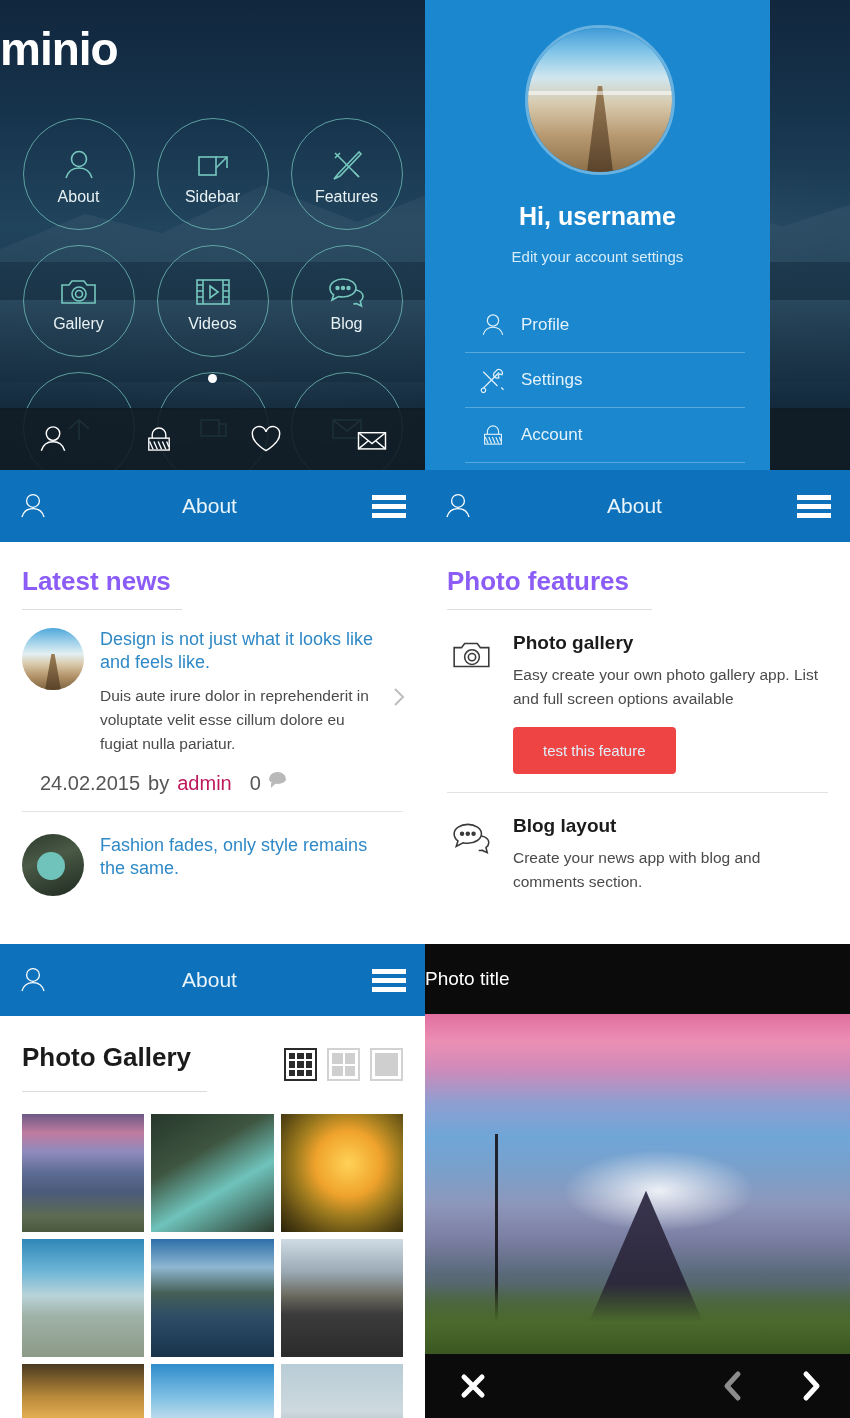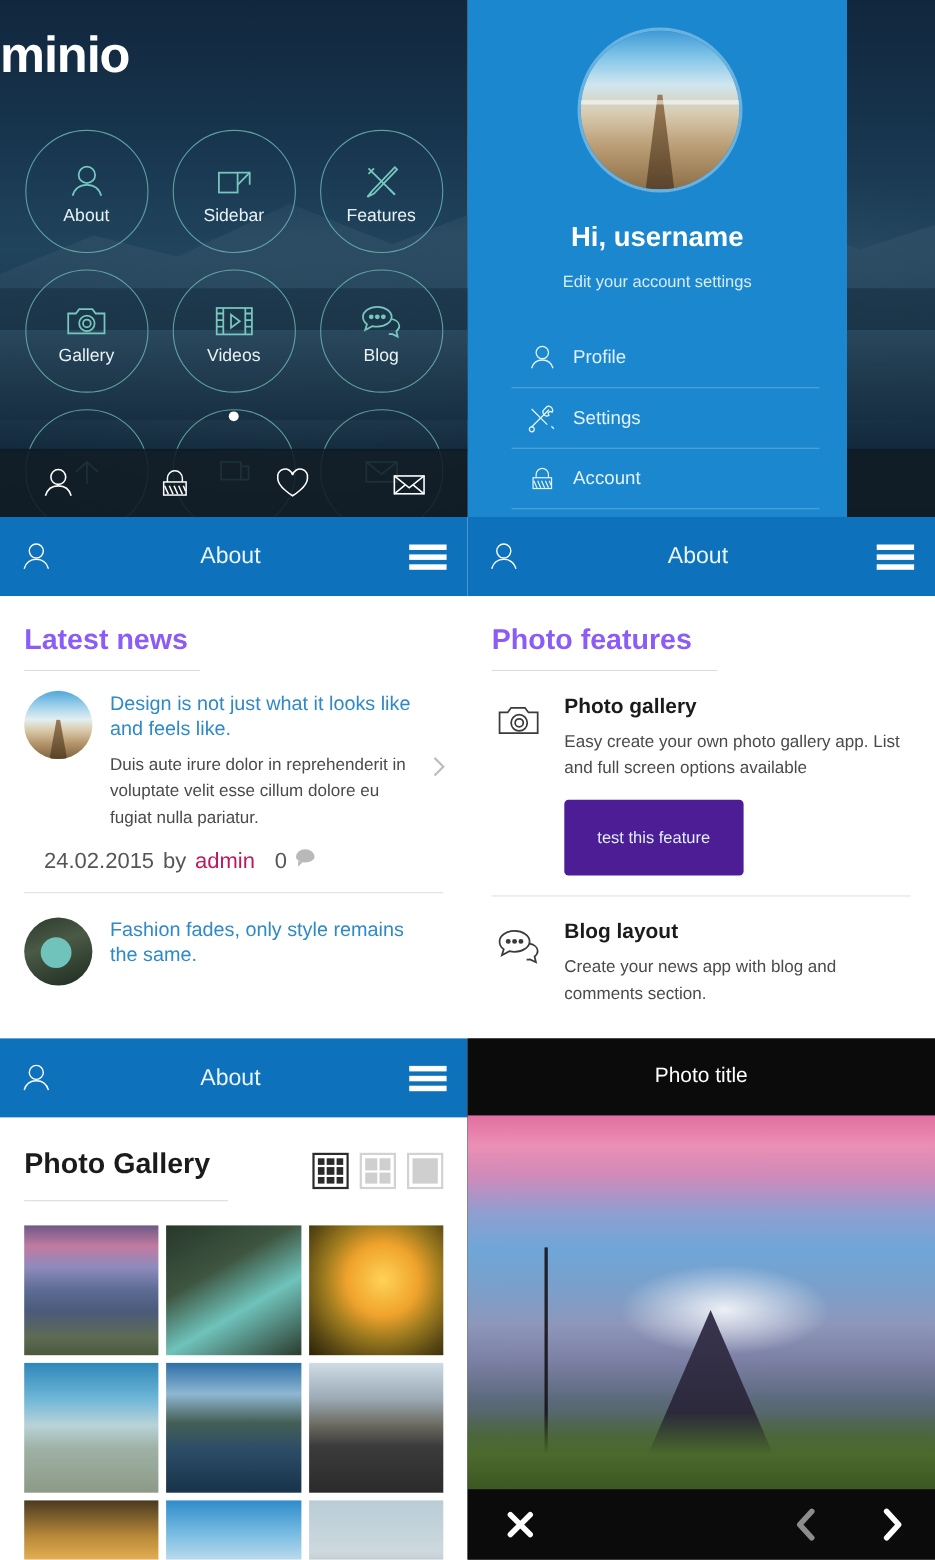--- a/index.html
+++ b/index.html
@@ -163,22 +163,22 @@
   .panel-feat {
     position: absolute; left: 425px; top: 542px; width: 425px; height: 402px;
     background: #fff; overflow: hidden;
   }
   .feat-item { padding: 22px 22px 0 22px; display:flex; }
   .feat-ic { width: 66px; flex:none; padding-top: 2px; }
   .feat-body { flex: 1; }
   .feat-h { font-size: 19px; font-weight: bold; color:#1b1b1b; }
   .feat-p { font-size: 15.5px; color:#4a4a4a; line-height:1.55; margin-top: 9px; }
   .btn-test {
-    margin-top: 16px; display:inline-block; background: #4c1d95; color:#dff0fa;
-    border: none; font-size: 15px; padding: 26px 30px; border-radius: 4px;
+    margin-top: 16px; display:inline-block; background: #ef4444; color:#dff0fa;
+    border: none; font-size: 15px; padding: 15px 30px; border-radius: 4px;
     font-family: "Liberation Sans", sans-serif; cursor: pointer;
   }
   .feat-divider { margin: 18px 22px 0 22px; height:1px; background:#e2e2e2; }
 
   
   .panel-gallery {
     position: absolute; left: 0; top: 1016px; width: 425px; height: 402px;
     background: #fff; overflow: hidden;
   }
   .gal-head { display:flex; align-items:flex-start; padding: 26px 22px 0 22px; }
@@ -209,21 +209,21 @@
   .g7{background:linear-gradient(180deg,#4a3a20 0%,#b98a3a 28%,#e9b255 48%,#c08a3e 70%,#5b4526 100%);}
   .g8{background:linear-gradient(180deg,#2f8ccb 0%,#7fc0e4 28%,#cfe3ee 52%,#dfe9ef 74%,#b9c8d1 100%);}
   .g9{background:linear-gradient(180deg,#b9ccd6 0%,#cdd9de 40%,#9aa8ae 68%,#6e7b80 100%);}
 
   
   .panel-viewer {
     position: absolute; left: 425px; top: 944px; width: 425px; height: 474px;
     background: #000; overflow: hidden;
   }
   .viewer-topbar {
-    height: 70px; background:#0b0b0b; display:flex; align-items:center; justify-content:center;
+    height: 70px; background:#0b0b0b; display:flex; align-items:center; 
     color:#fff; font-size: 19px;
   }
   .viewer-photo {
     position:absolute; top:70px; left:0; width:425px; height:340px;
     background:
       radial-gradient(ellipse 140px 60px at 55% 52%, rgba(255,255,255,.85), rgba(255,255,255,0) 68%),
       linear-gradient(180deg,
         #e16fa0 0%, #ec8fb4 8%, #d08ab9 16%, #8f9ed0 26%,
         #6fa6d8 36%, #7aa0cb 46%, #8d97bb 56%,
         #7b7fa3 66%, #5b6a7c 76%, #4d6250 86%, #3f5a2e 100%);

